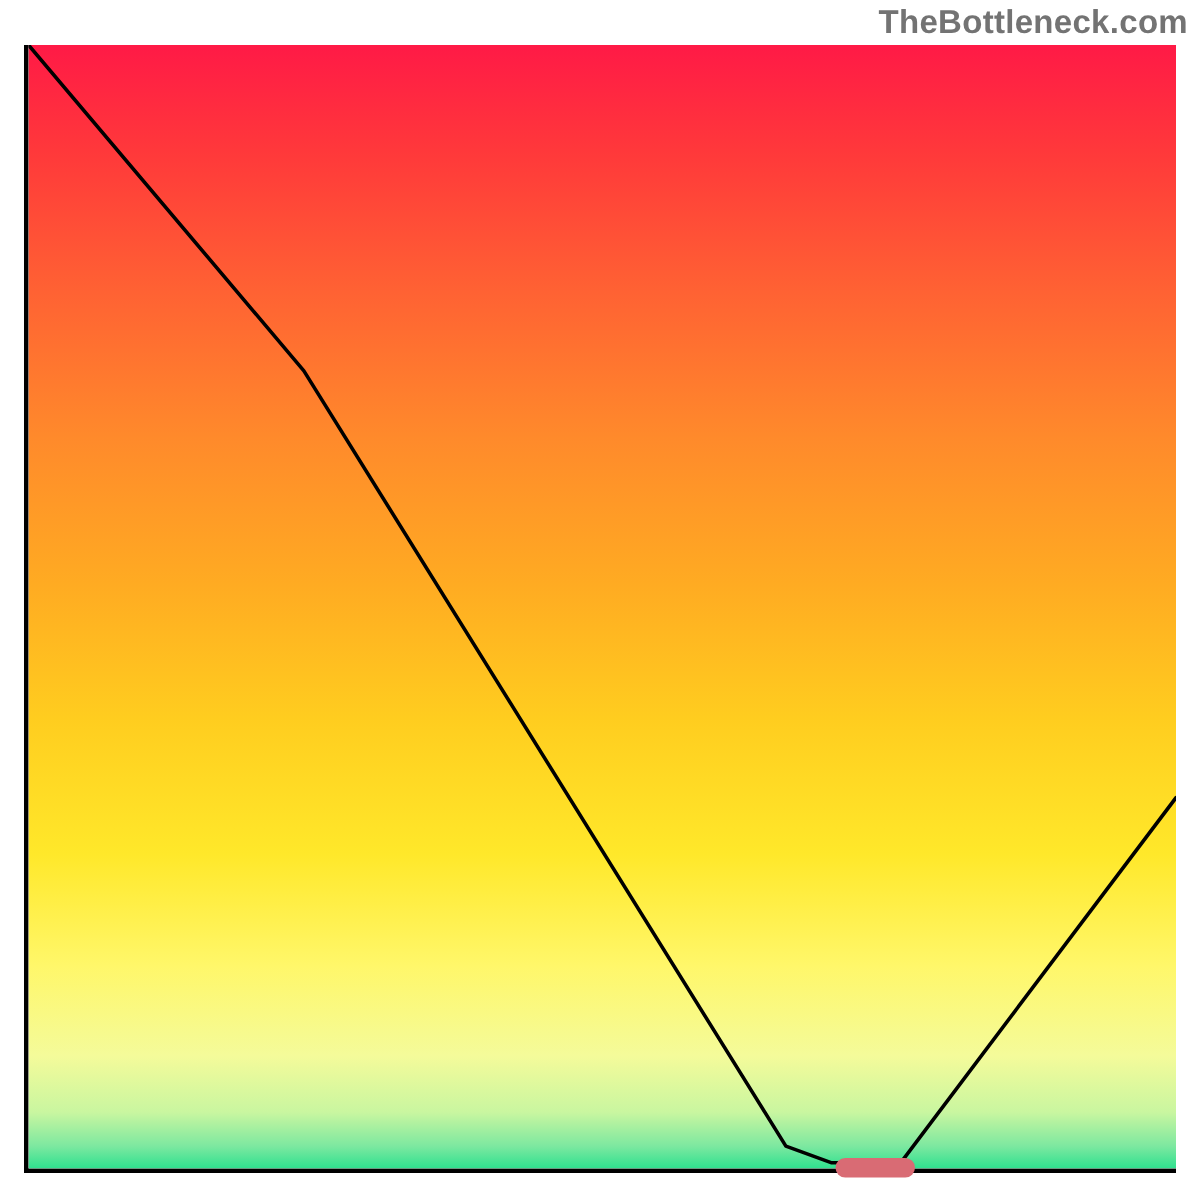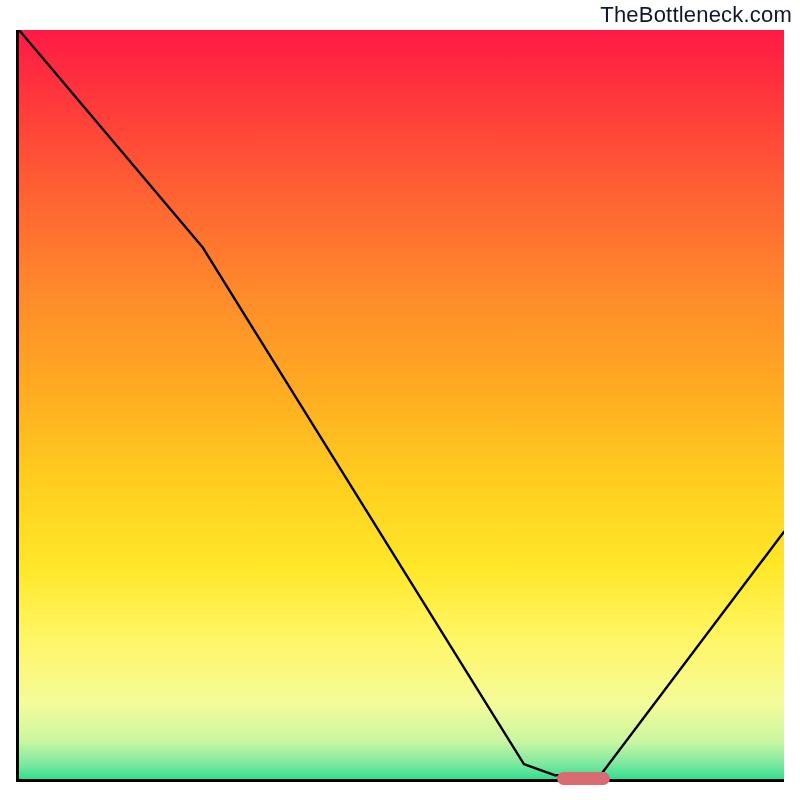--- a/index.html
+++ b/index.html
@@ -14,23 +14,23 @@
   .frame {
     position: relative;
     width: 800px;
     height: 800px;
     box-sizing: border-box;
   }
   .watermark {
     position: absolute;
     top: 2px;
     right: 8px;
-    color: #0f172a;
+    color: #737373;
     font-size: 22px;
-    font-weight: 400;
+    font-weight: 700;
     letter-spacing: 0.2px;
   }
   .plot-area {
     position: absolute;
     left: 16px;
     top: 30px;
     width: 768px;
     height: 752px;
     border-left: 3px solid #000;
     border-bottom: 3px solid #000;

